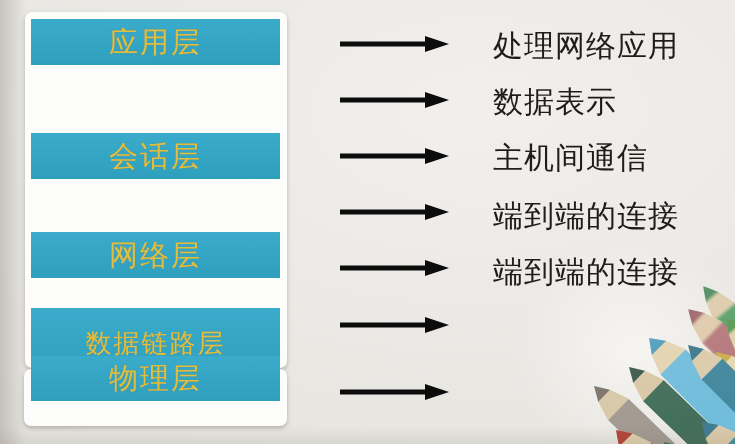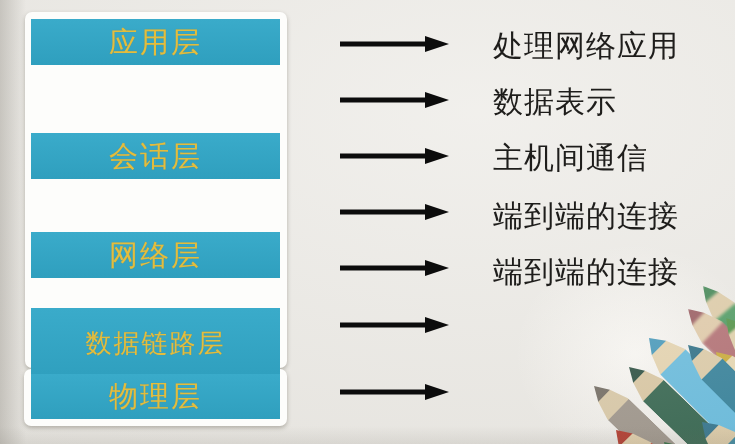--- a/index.html
+++ b/index.html
@@ -28,21 +28,21 @@
   .layer-box{
     position:absolute;left:31px;width:249px;height:46px;z-index:3;
     background:linear-gradient(180deg,#3aabca,#2f9fbe);
     display:flex;align-items:center;justify-content:center;
   }
   .layer-box .lbl{
     color:#e3bd3d;font-size:29px;letter-spacing:2px;line-height:1;
     text-shadow:0 0 1px rgba(180,120,30,.4);
   }
   #box-0{top:19px}#box-1{top:76px}#box-2{top:133px}#box-3{top:190px}
-  #box-4{top:232px}#box-5{top:308px;height:72px}#box-6{top:374px;height:45px}
+  #box-4{top:232px}#box-5{top:308px;height:72px}#box-6{top:356px;height:45px}
   #box-5 .lbl{font-size:26px;}
   .arrow{position:absolute;left:339px;width:110px;height:18px;z-index:3;}
   #arr-0{top:35px}#arr-1{top:91px}#arr-2{top:147px}#arr-3{top:203px}
   #arr-4{top:259px}#arr-5{top:316px}#arr-6{top:383px}
   .desc{
     position:absolute;left:493px;height:42px;line-height:42px;z-index:4;
     font-size:30px;letter-spacing:1px;color:#1e1d1b;white-space:nowrap;
   }
   #desc-0{top:25px}#desc-1{top:81px}#desc-2{top:137px}#desc-3{top:195px}
   #desc-4{top:251px}#desc-5{top:309px}#desc-6{top:368px}

